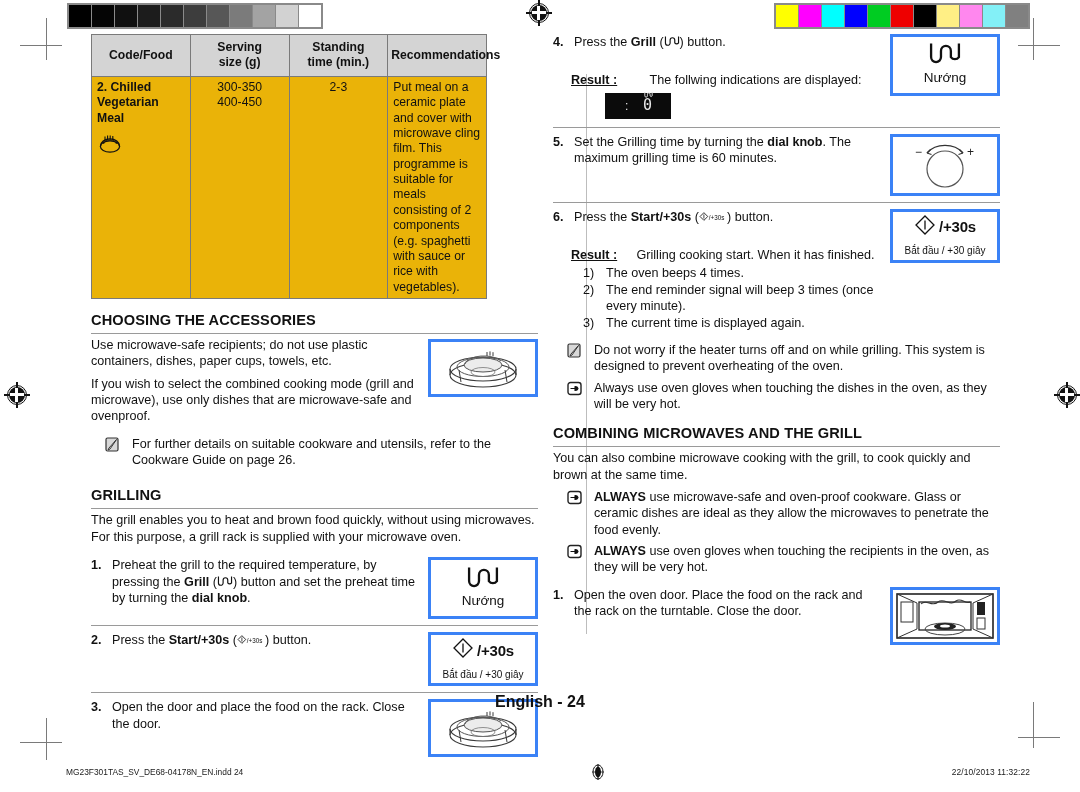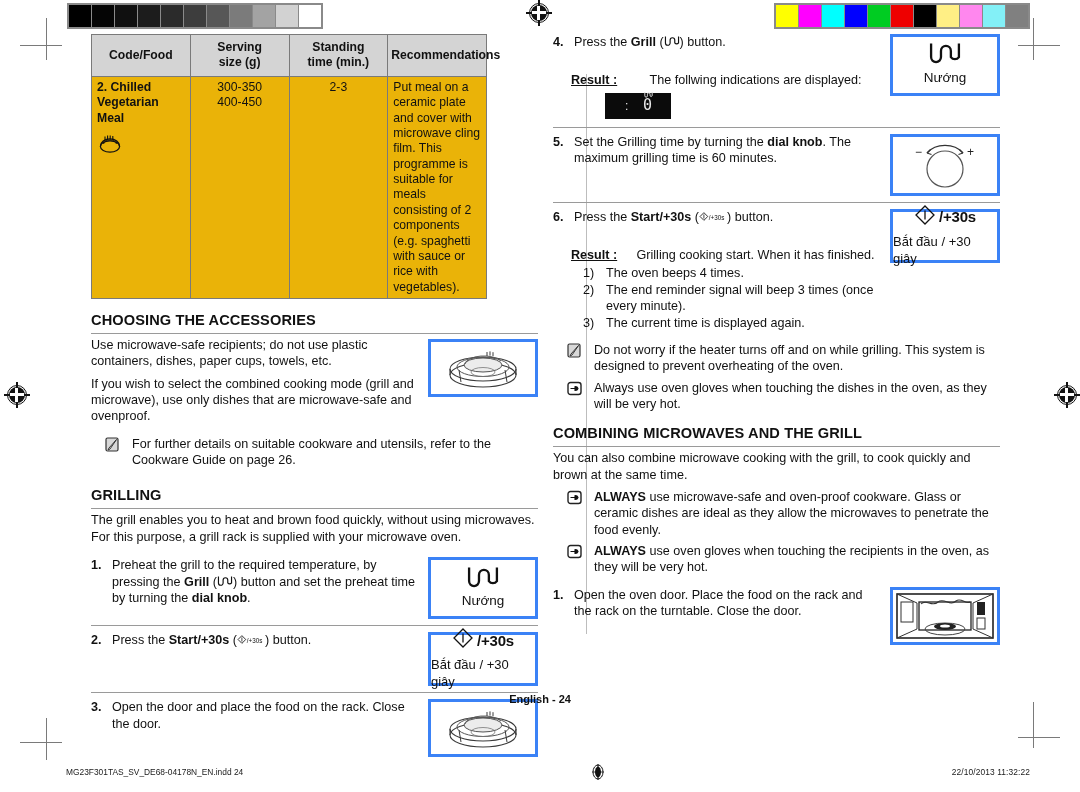--- a/index.html
+++ b/index.html
@@ -105,21 +105,21 @@
     flex:0 0 auto;
   }
   .panel-grill   { width:110px; height:62px; }
   .panel-dial    { width:110px; height:62px; }
   .panel-start   { width:110px; height:54px; }
   .panel-art     { width:110px; height:58px; }
   .panel-oven    { width:110px; height:58px; }
 
   .grill-glyph { line-height:1; }
   .grill-label { font-size:13.5px; margin-top:1px; }
-  .start-label-vn { font-size:13px; margin-top:4px; }
+  .start-label-vn { font-size:10px; margin-top:4px; }
   .start-top { display:flex; align-items:center; gap:3px; }
   .start-txt { font-size:15px; font-weight:bold; letter-spacing:-.2px; }
 
   
   .result-block { display:flex; gap:6px; margin-top:22px; }
   .result-label {
     font-weight:bold; text-decoration:underline; min-width:70px;
     padding-left:18px;
   }
   .result-body { flex:1;text-align:center; }
@@ -138,21 +138,21 @@
   .lcd .mini  { position:absolute; left:39px; top:-1px; color:#d6d6d6; font-size:7px; line-height:1; }
 
   
   .note { display:flex; gap:12px; margin:5px 0 5px 14px; align-items:flex-start; }
   .note-text { flex:1; }
   .note-ic { flex:0 0 auto; margin-top:1px; }
 
   
   .page-label {
     position:absolute; left:0; right:0; top:658px; text-align:center;
-    font-weight:bold; font-size:11px;
+    font-weight:bold; font-size:16px;
   }
   .doc-footer {
     position:absolute; left:66px; right:50px; top:764px;
     display:flex; align-items:center; justify-content:space-between;
     font-size:8.4px; color:#1a1a1a;
   }
   .doc-footer .mid { display:flex; }
   .footer-date { letter-spacing:.1px; }
 </style>
 </head>

